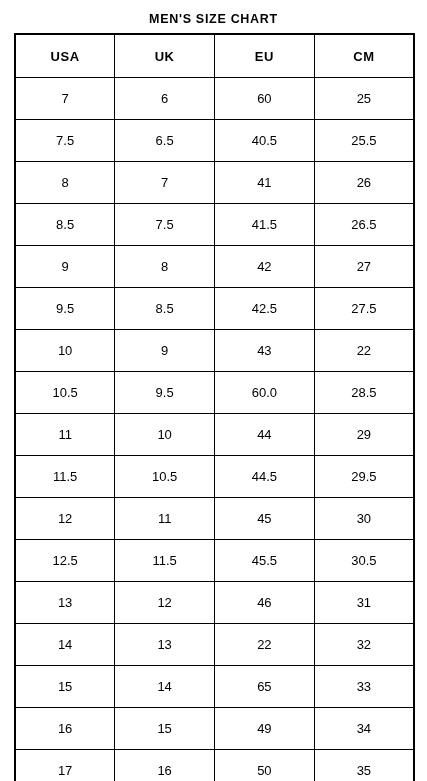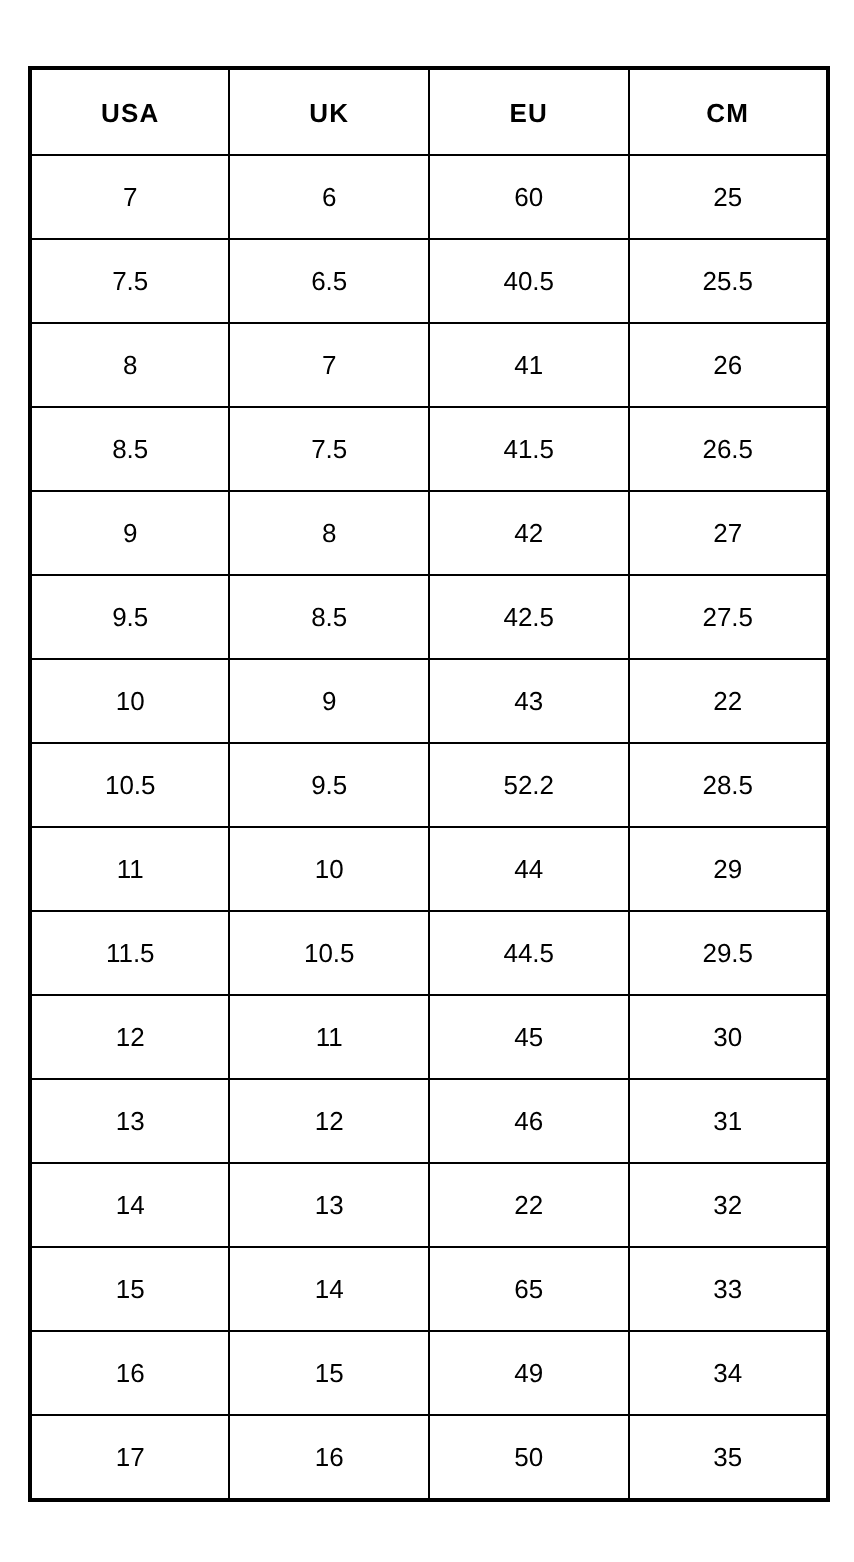--- a/index.html
+++ b/index.html
@@ -67,20 +67,21 @@
   }
   table.size-table td {
     font-weight: normal;
   }
 </style>
 </head>
 <body>
 
 <div class="page">
 
+  <div class="chart-title">MEN'S SIZE CHART</div>
 
   <div class="table-wrap">
     <table class="size-table">
       <colgroup>
         <col class="c">
           <col class="c">
           <col class="c">
           <col class="c">
       </colgroup>
       <thead>
@@ -130,21 +131,21 @@
           </tr>
           <tr>
             <td>10</td>
             <td>9</td>
             <td>43</td>
             <td>22</td>
           </tr>
           <tr>
             <td>10.5</td>
             <td>9.5</td>
-            <td>52.2</td>
+            <td>60.0</td>
             <td>28.5</td>
           </tr>
           <tr>
             <td>11</td>
             <td>10</td>
             <td>44</td>
             <td>29</td>
           </tr>
           <tr>
             <td>11.5</td>
@@ -152,20 +153,26 @@
             <td>44.5</td>
             <td>29.5</td>
           </tr>
           <tr>
             <td>12</td>
             <td>11</td>
             <td>45</td>
             <td>30</td>
           </tr>
           <tr>
+            <td>12.5</td>
+            <td>11.5</td>
+            <td>45.5</td>
+            <td>30.5</td>
+          </tr>
+          <tr>
             <td>13</td>
             <td>12</td>
             <td>46</td>
             <td>31</td>
           </tr>
           <tr>
             <td>14</td>
             <td>13</td>
             <td>22</td>
             <td>32</td>

